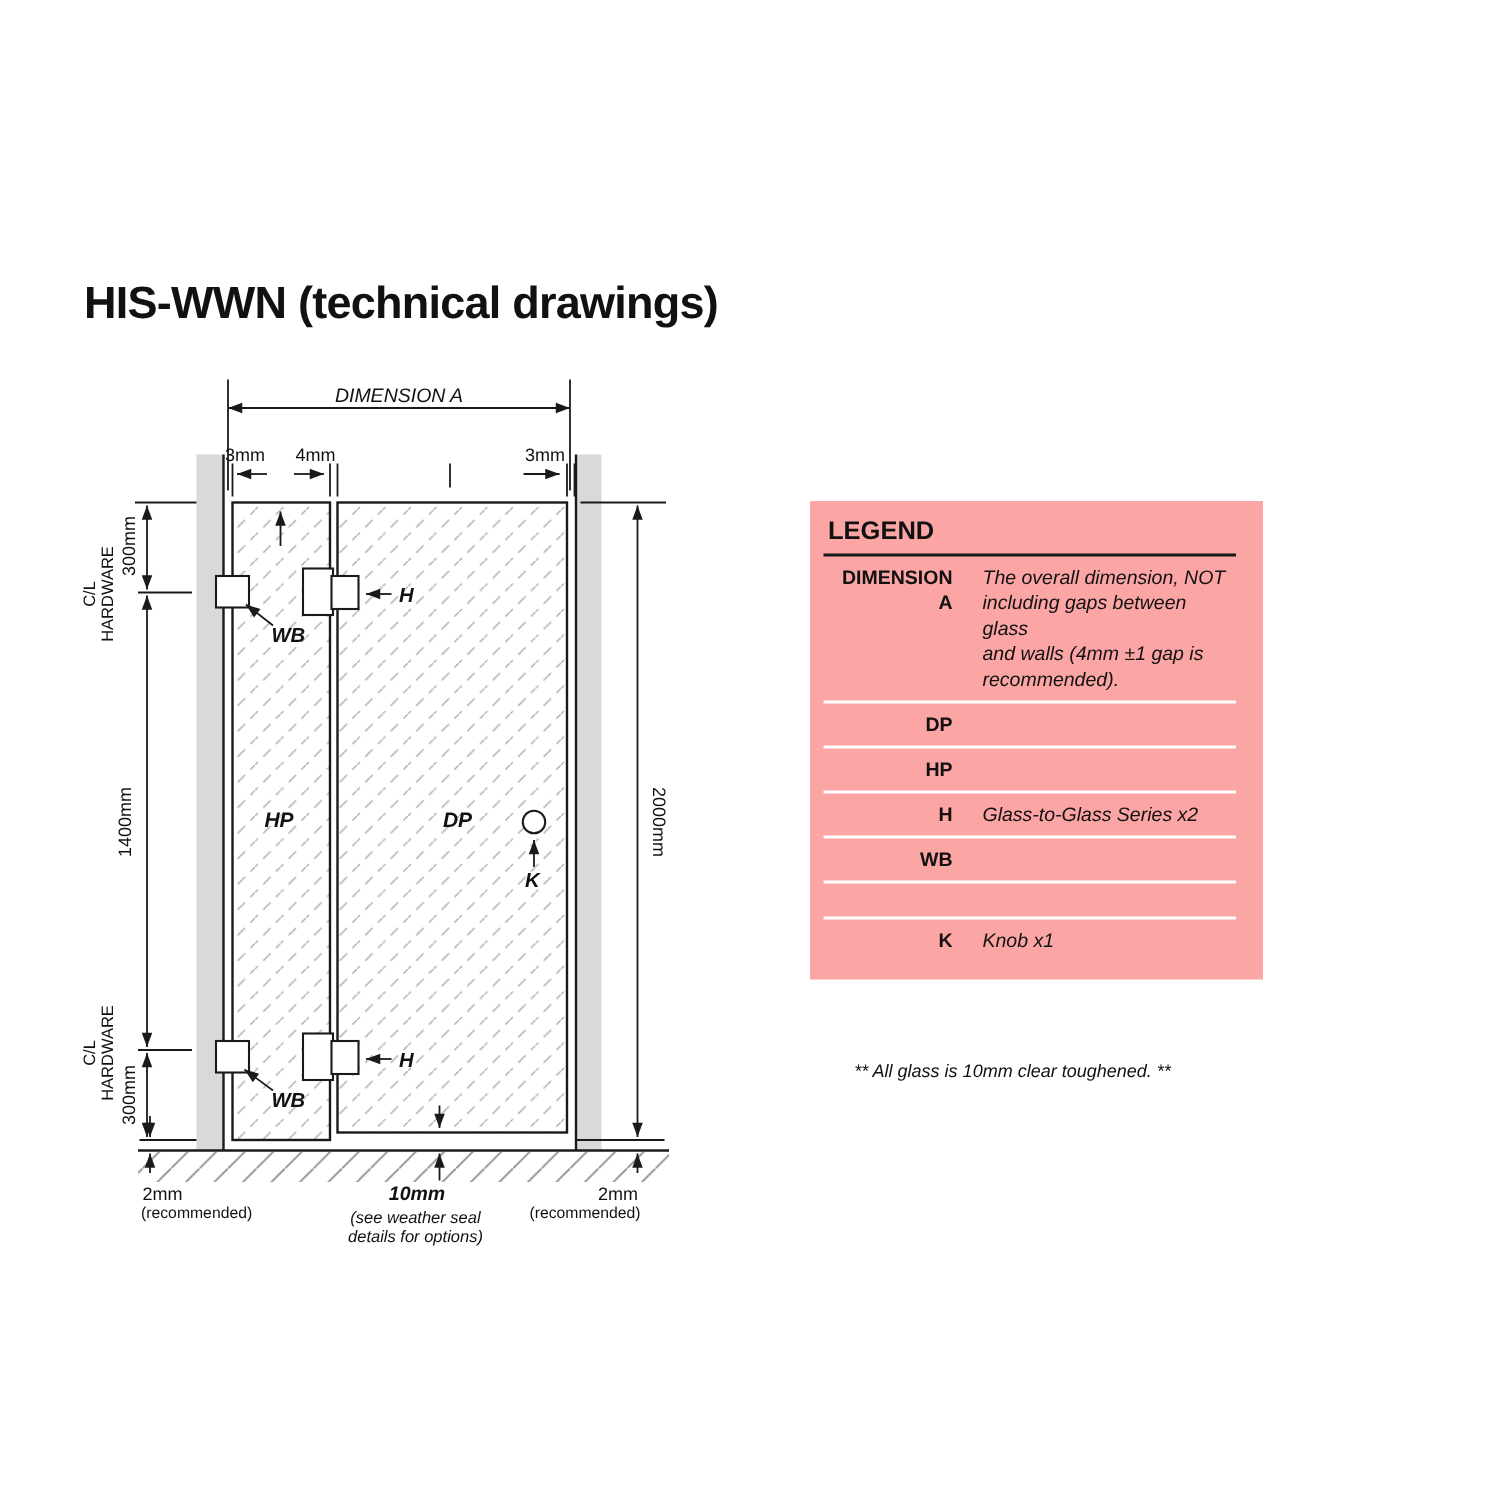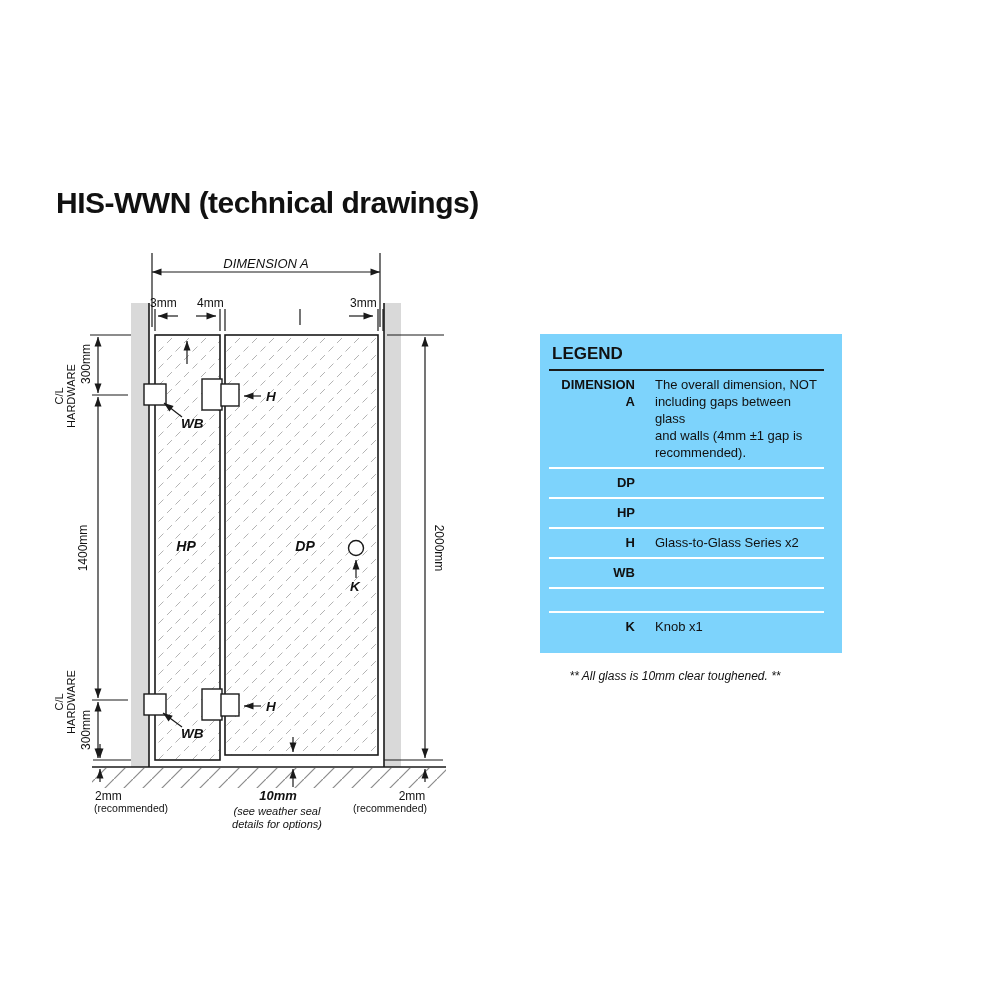--- a/index.html
+++ b/index.html
@@ -18,37 +18,37 @@
   .dim-label-i { font-size:13px; font-style:italic; }
   .small-note  { font-size:10.5px; }
   .note-i      { font-size:11px; font-style:italic; }
   .seal-label  { font-size:13px; font-style:italic; font-weight:bold; }
   .part-label  { font-size:13.5px; font-style:italic; font-weight:bold; }
   .panel-label { font-size:14px; font-style:italic; font-weight:bold; }
   .cl-label    { font-size:11px; }
 
   .legend {
     position:absolute; left:540px; top:334px; width:302px;
-    background:#7dd3fc; padding-bottom:12px;
+    background:#fca5a5; padding-bottom:12px;
   }
   .legend-title { font-size:17px; font-weight:bold; padding:10px 12px 5px 12px; }
   .legend-rule  { border-top:2px solid #1a1a1a; margin:0 18px 0 9px; }
   .lrow {
     display:flex; margin:0 18px 0 9px; padding:5px 0 6px;
     border-bottom:2px solid #ffffff;
   }
   .lrow.last { border-bottom:none; }
   .lrow-empty { height:11px; }
   .lkey  { flex:0 0 86px; width:86px; text-align:right; font-weight:bold;
            font-size:13px; line-height:17px; }
   .ldesc { margin-left:20px; font-size:13px; line-height:17px;
-           white-space:pre-line; }
+           white-space:pre-line;font-style:italic; }
   .lrow-wb .ldesc { white-space:nowrap; }
   .legend-foot {
-    position:absolute; left:540px; top:669px; width:270px;
+    position:absolute; left:540px; top:707px; width:270px;
     text-align:center; font-style:italic; font-size:12px; color:#111;
   }
 </style>
 </head>
 <body>
 
 <div class="page">
 
   <div class="page-title">HIS-WWN (technical drawings)</div>
 

